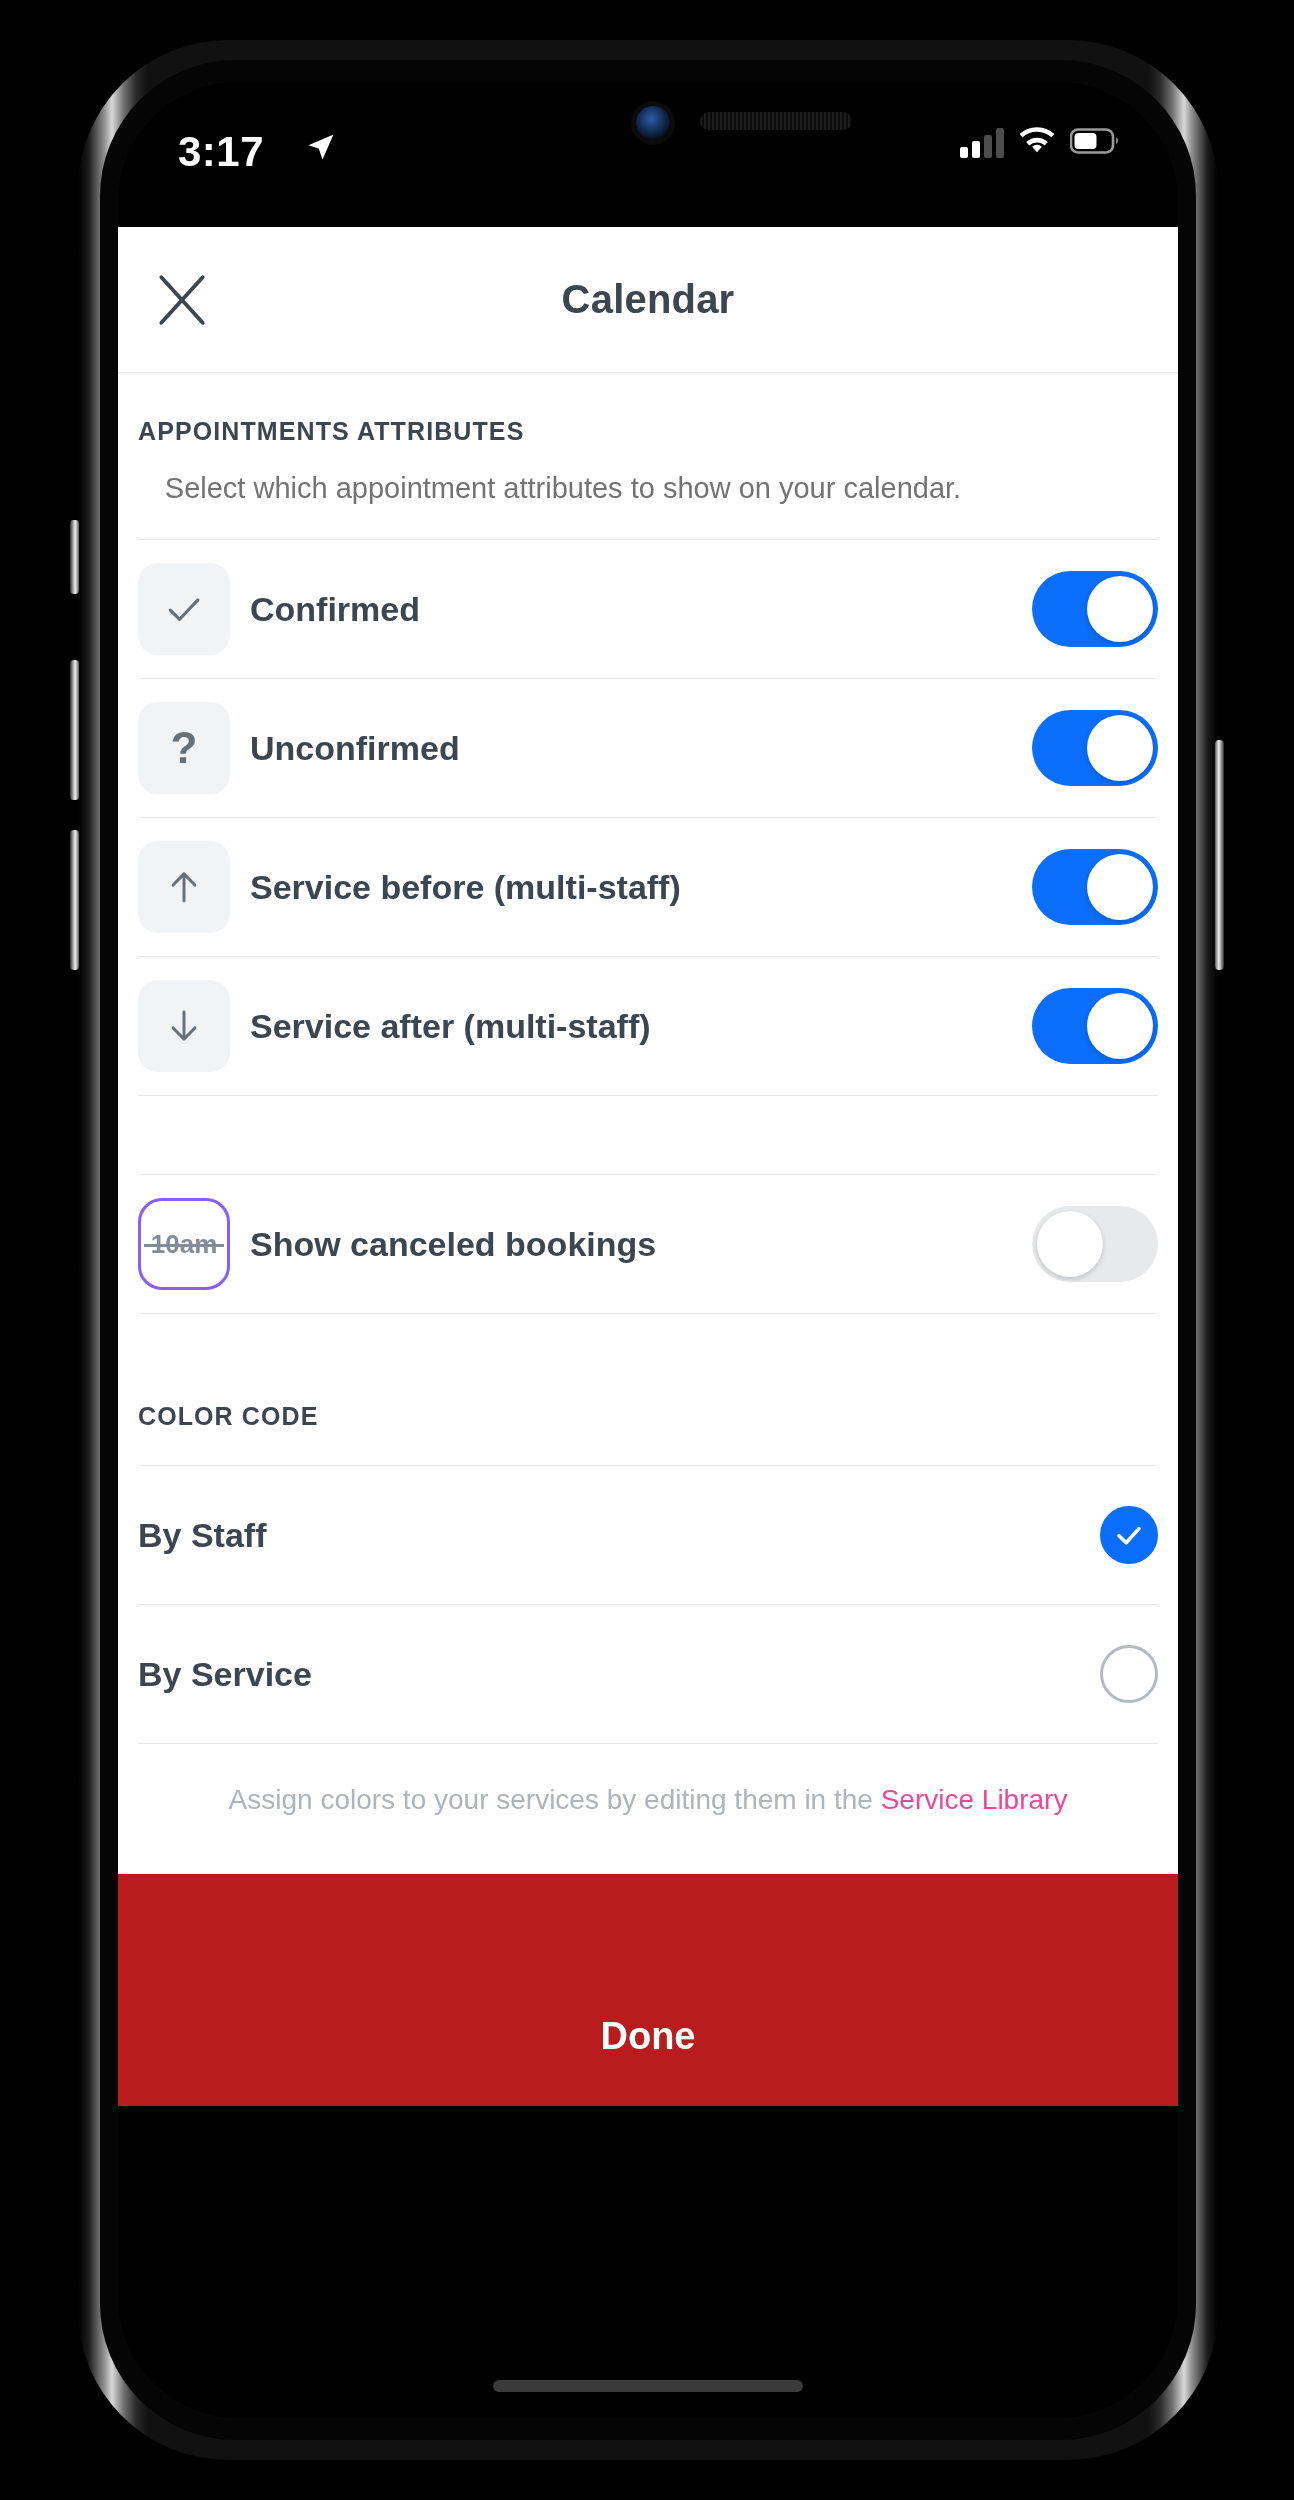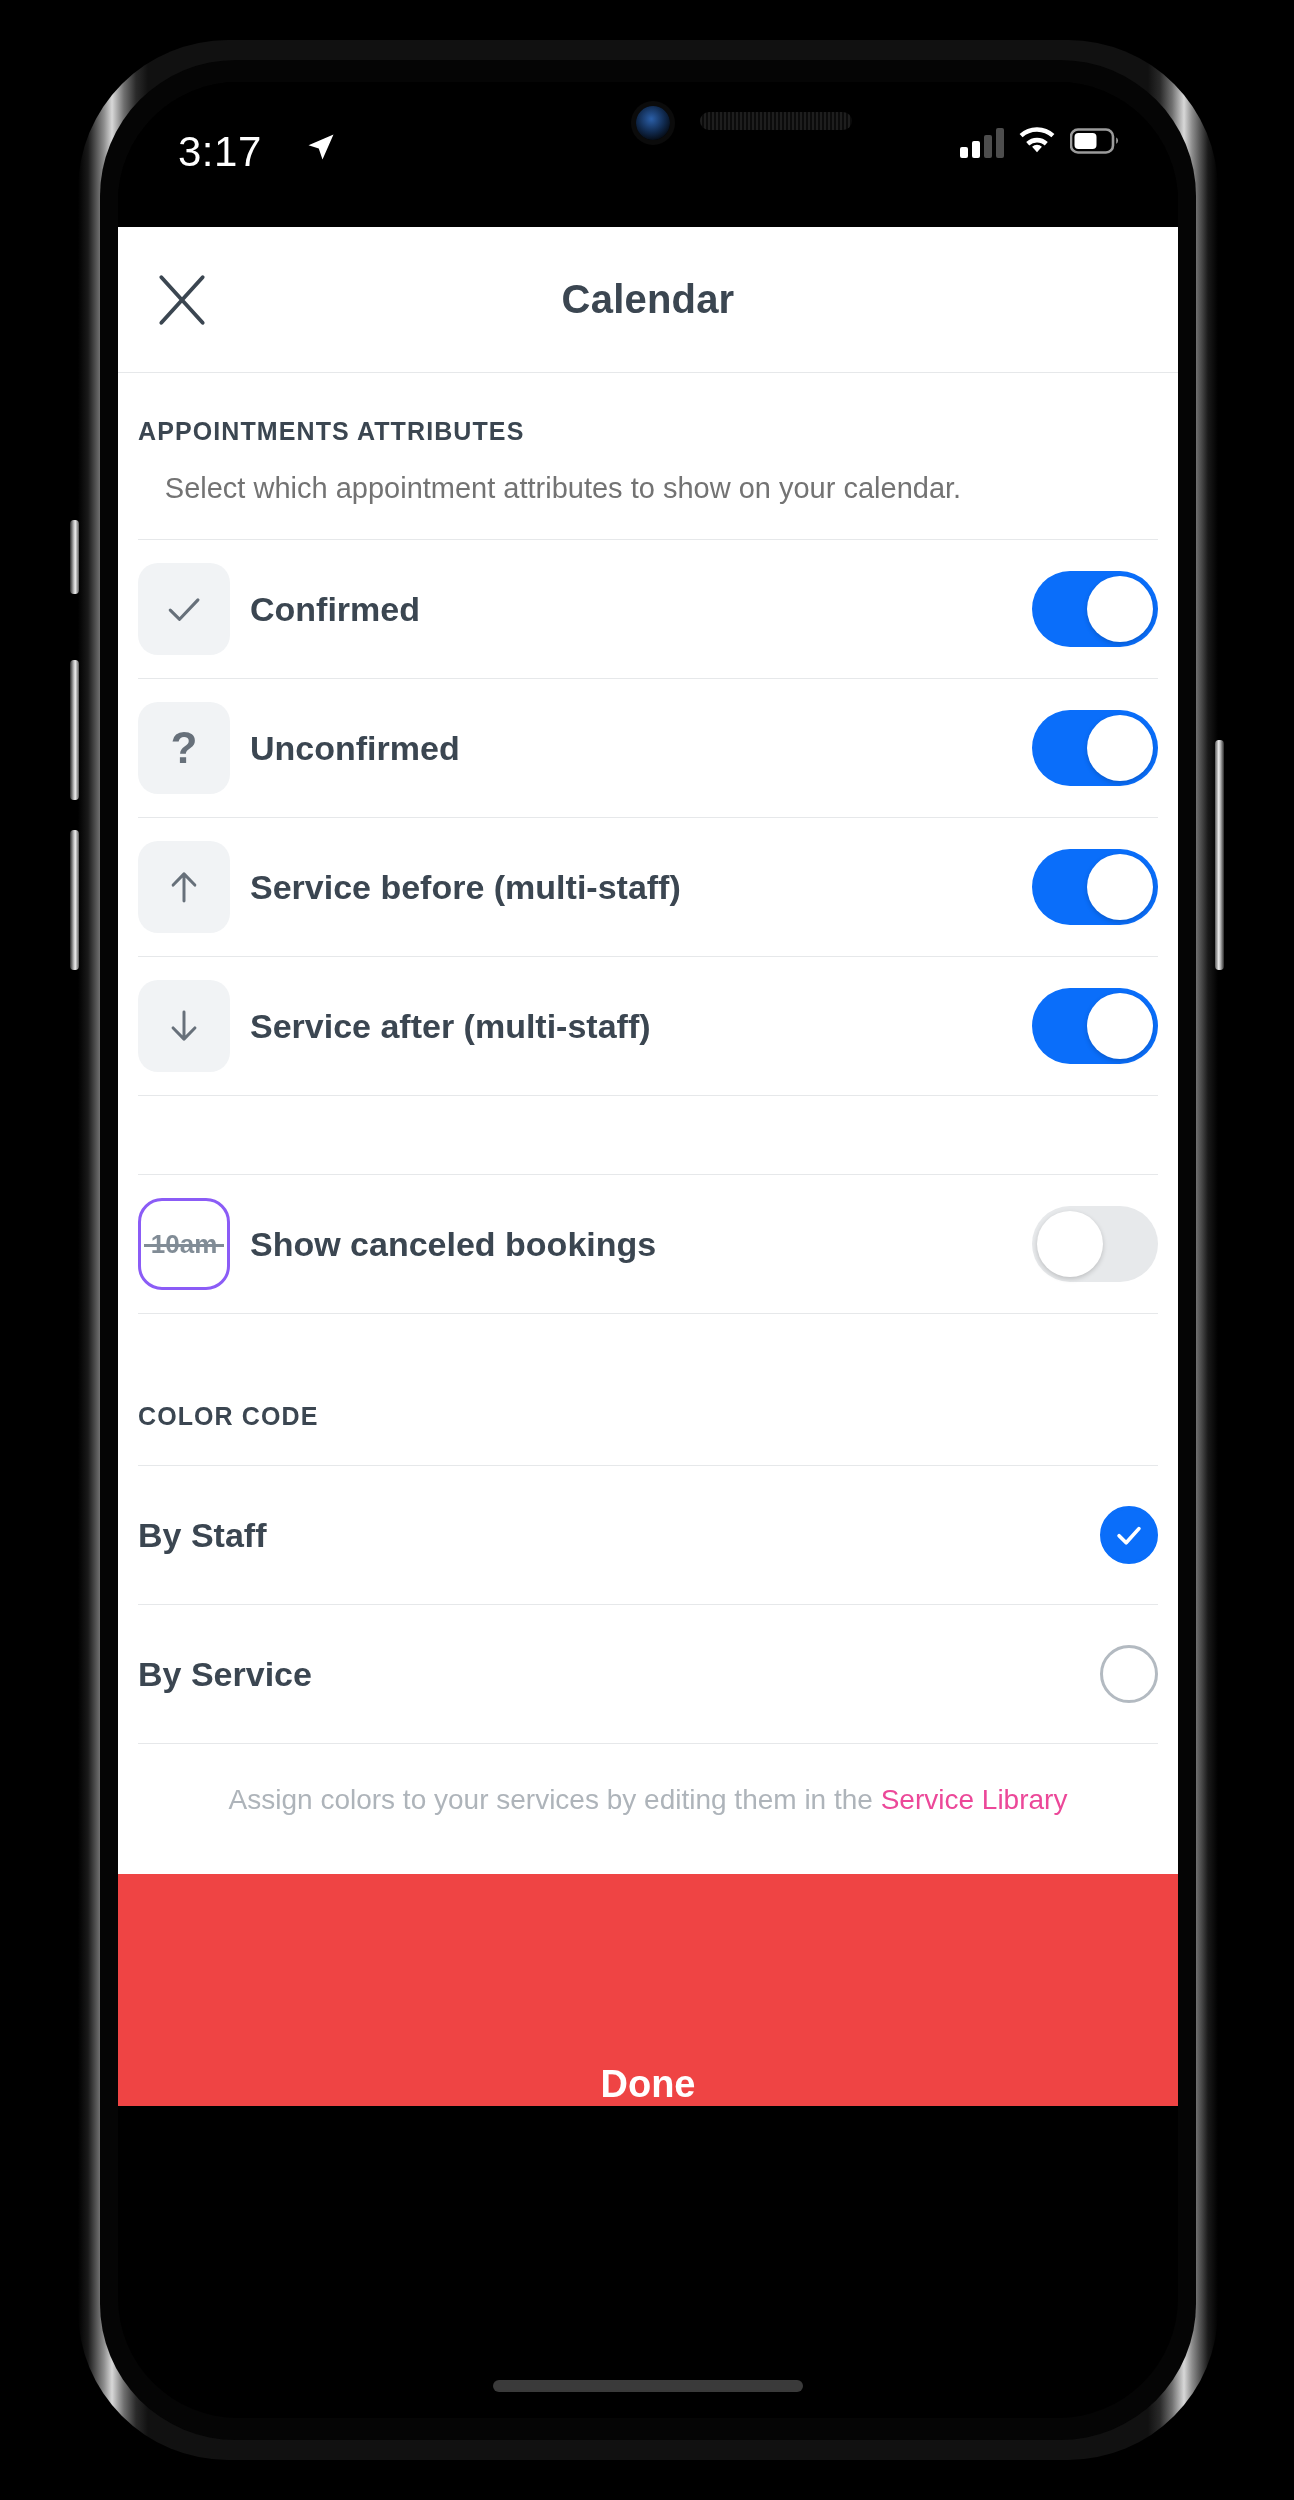--- a/index.html
+++ b/index.html
@@ -63,21 +63,21 @@
     overflow: hidden;
   }
 
   
   .statusbar {
     position: absolute; left:0; top:0; width:100%; height:145px;
     background:#000; color:#fff;
   }
   .sb-time {
     position:absolute; left:60px; top:46px;
-    font-size: 42px; font-weight: 400; letter-spacing: .5px;
+    font-size: 42px; font-weight: 700; letter-spacing: .5px;
   }
   .sb-loc { position:absolute; left:188px; top:50px; }
   .notch {
     position:absolute; left:50%; transform:translateX(-50%); top:0;
     width: 420px; height: 74px;
     background:#000; border-radius: 0 0 40px 40px;
   }
   .notch-cam {
     position:absolute; left:198px; top:24px; width:34px; height:34px;
     border-radius:50%; background: radial-gradient(circle at 45% 38%, #2b5fa8 0%, #10294d 48%, #050a12 78%, #000 100%);
@@ -174,22 +174,22 @@
   .gap { height:44px; }
 
   .footnote {
     text-align:center; font-size:28px; color:#aeb4ba;
     line-height:1.45; padding: 36px 18px 0 18px;
   }
   .footnote a { color:#ec4899; text-decoration:none; font-weight:500; }
 
   
   .done {
-    flex:0 0 auto; height:232px; background:#ef4444;
-    display:flex; align-items:flex-end; justify-content:center;
+    flex:0 0 auto; height:232px; background:#b91c1c;
+    display:flex; align-items:center; justify-content:center;
     padding-top: 92px; cursor:pointer;
   }
   .done-label { color:#fff; font-size:38px; font-weight:700; }
 
   .home-ind {
     position:absolute; bottom:26px; left:50%; transform:translateX(-50%);
     width:310px; height:12px; border-radius:8px; background:#3a3a3a;
   }
 </style>
 </head>

